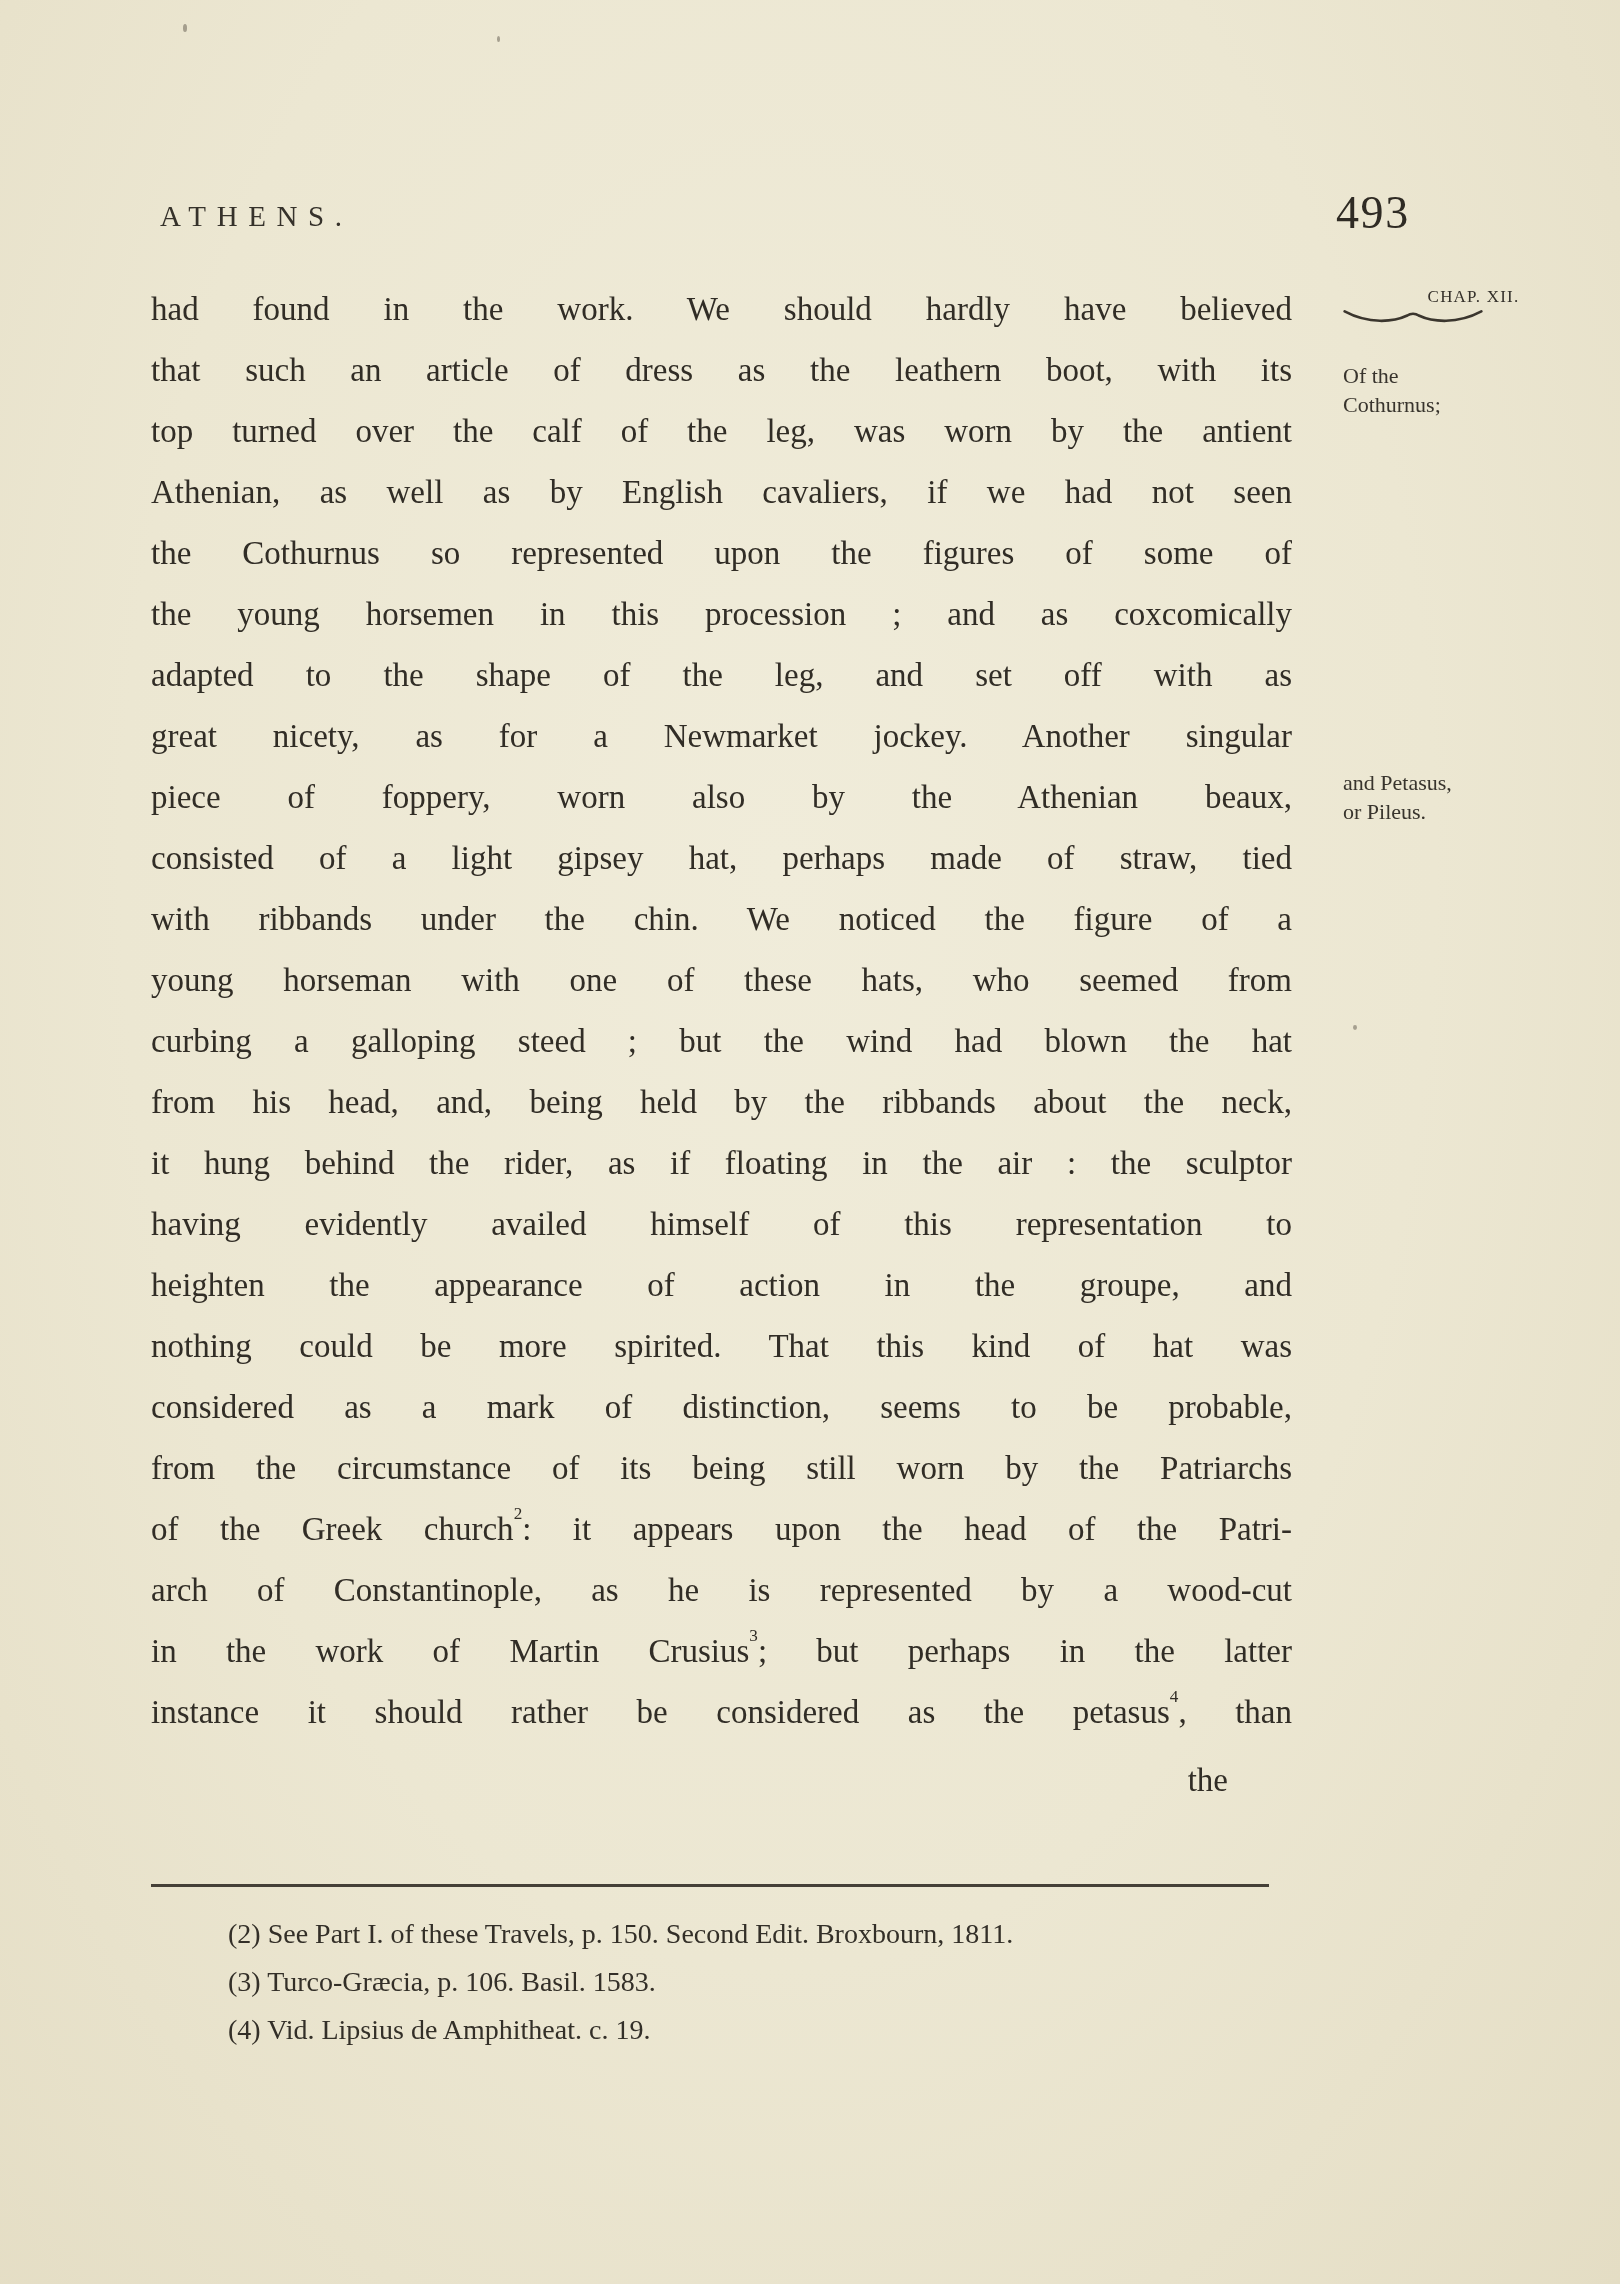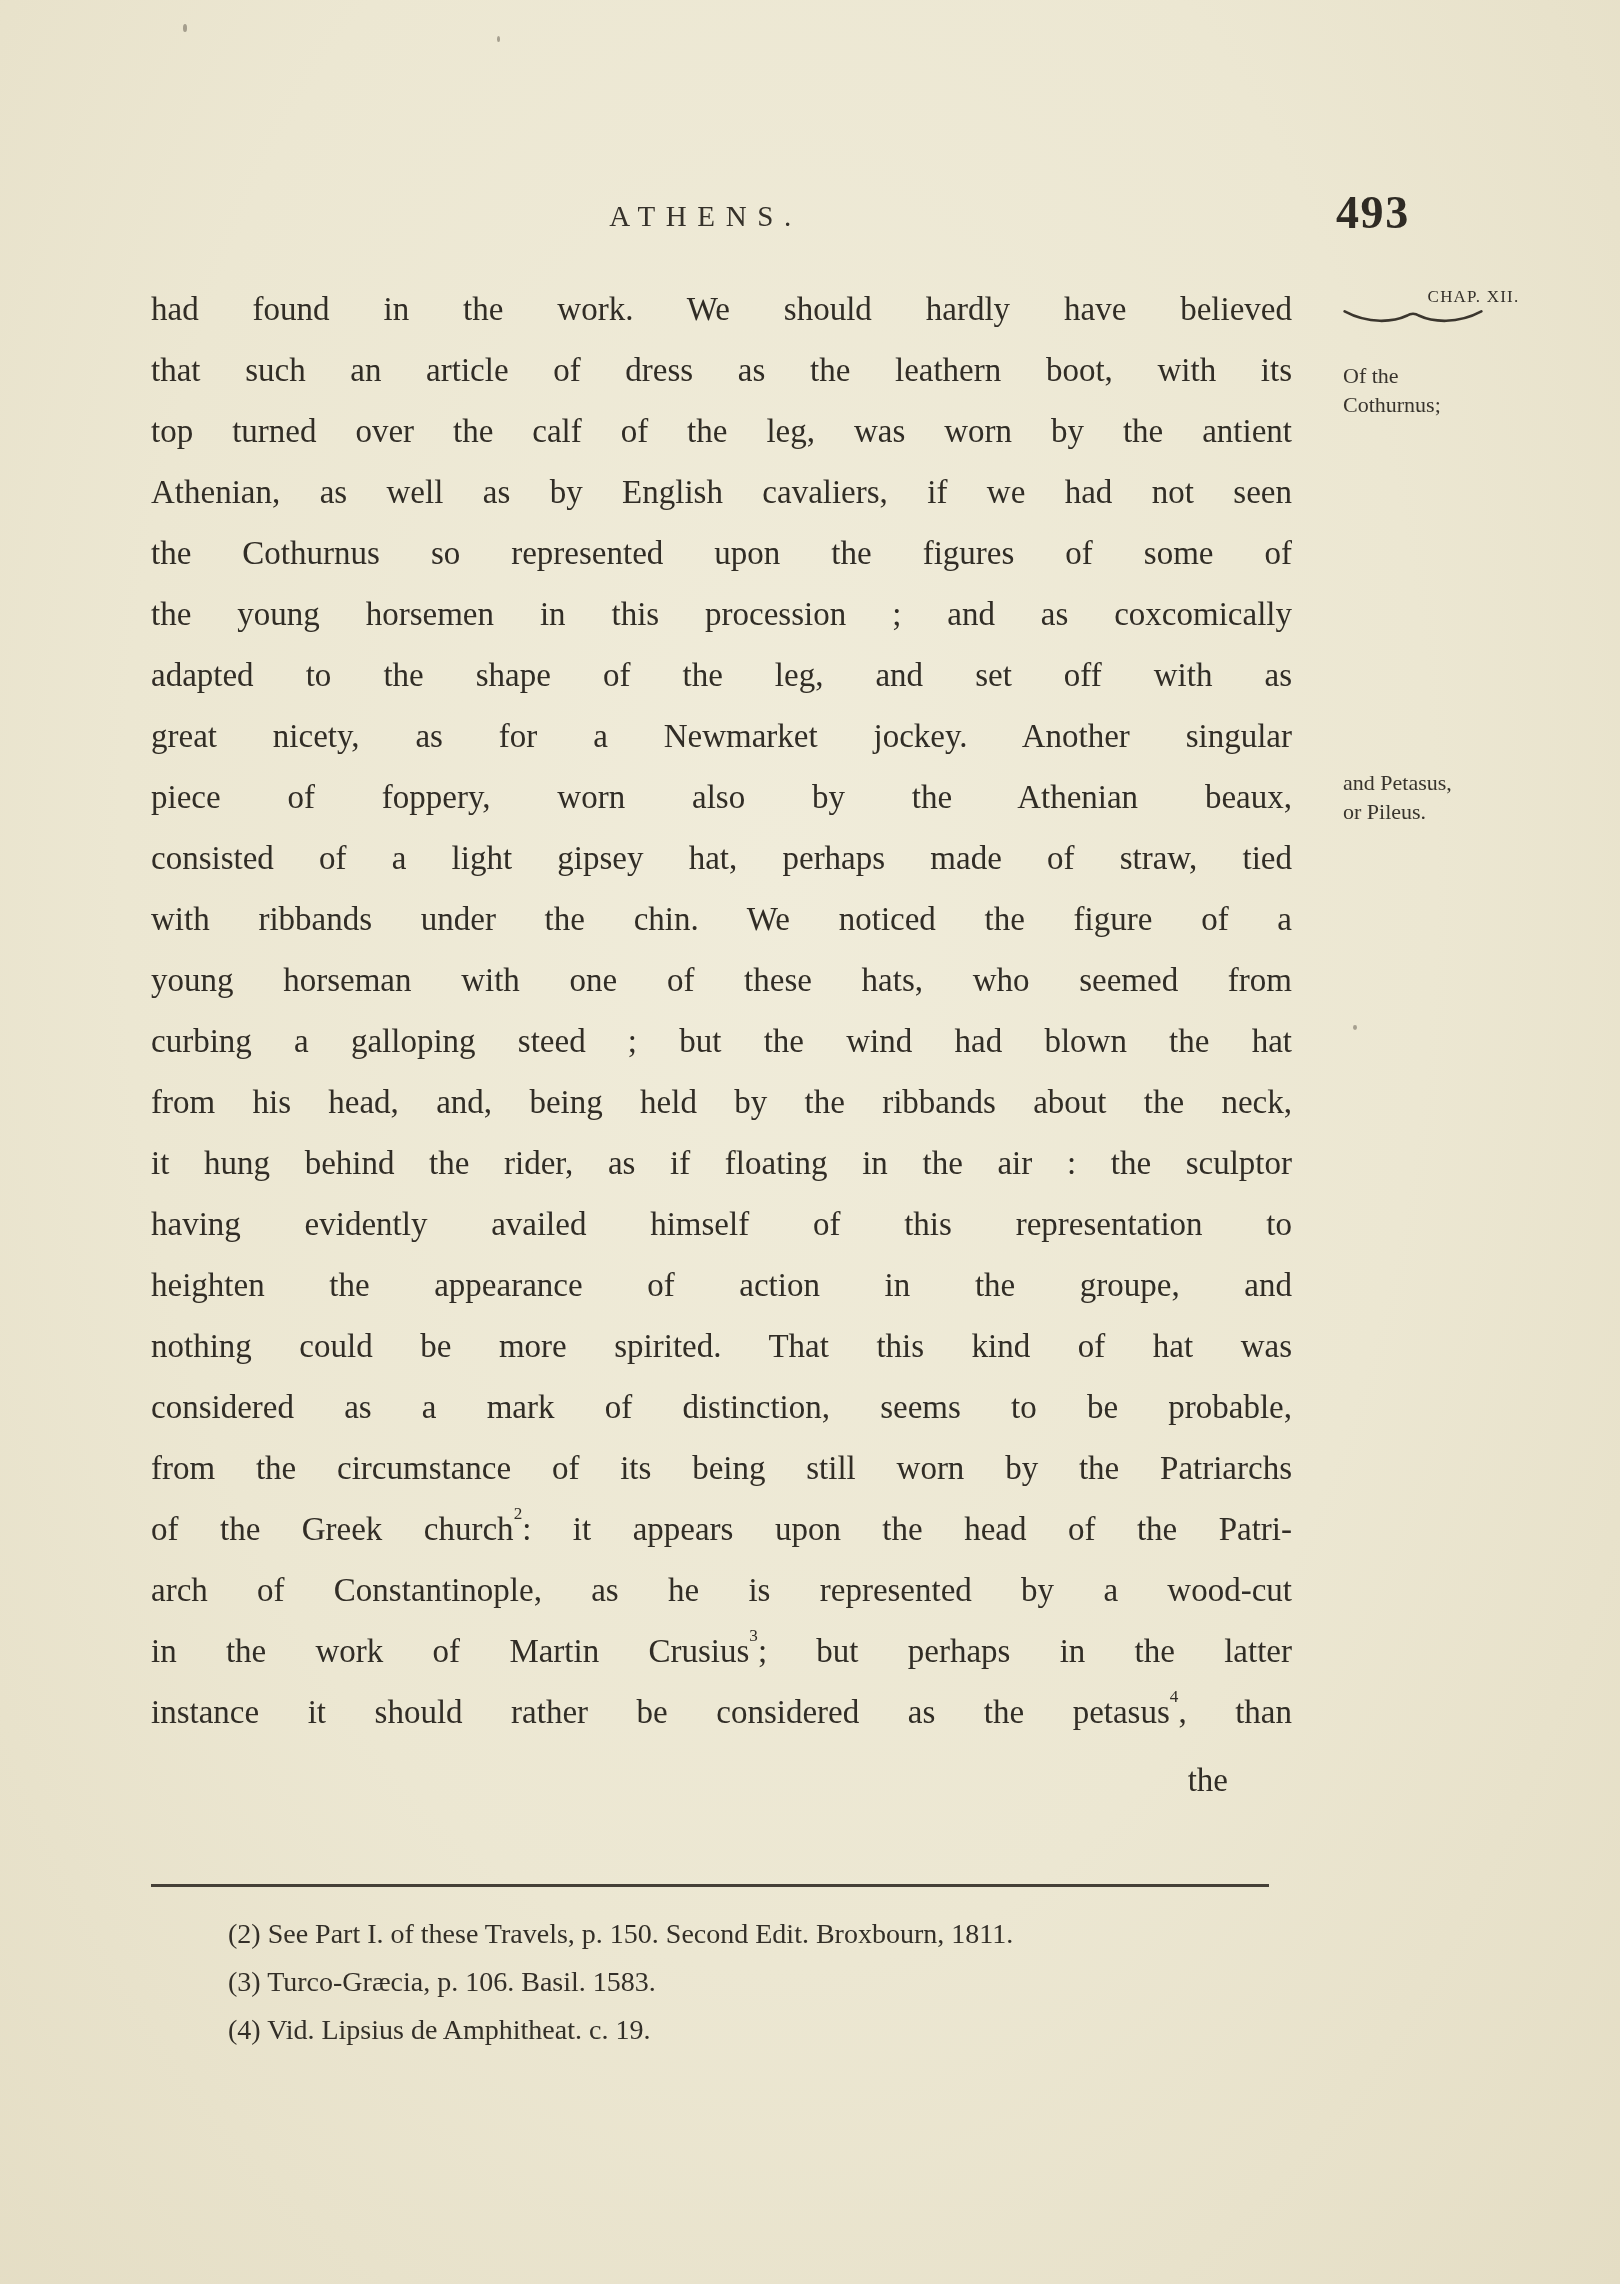--- a/index.html
+++ b/index.html
@@ -10,26 +10,26 @@
     background:#ece7d2;
     position:relative;
     overflow:hidden;
   }
   .paper{
     position:absolute;inset:0;
     background:radial-gradient(ellipse at 48% 38%, #f0ecda 0%, #ece7d2 55%, #e4ddc4 100%);
   }
   
   .running-head{
-    position:absolute;top:200px;left:135px;width:1141px;
-    text-align:center;font-size:29px;letter-spacing:10.6px;color:#36322b;
+    position:absolute;top:200px;left:160px;width:1141px;
+    text-align:left;font-size:29px;letter-spacing:10.6px;color:#36322b;
   }
   .page-number{
     position:absolute;top:186px;left:1336px;width:244px;
-    font-size:46px;letter-spacing:1.6px;color:#2f2b24;font-weight:bold;
+    font-size:46px;letter-spacing:1.6px;color:#2f2b24;
   }
   
   .body-block{
     position:absolute;left:151px;top:279px;width:1141px;
   }
   .body-line{
     font-size:33px;line-height:61px;
     text-align:justify;text-align-last:justify;-moz-text-align-last:justify;
     white-space:normal;
   }

